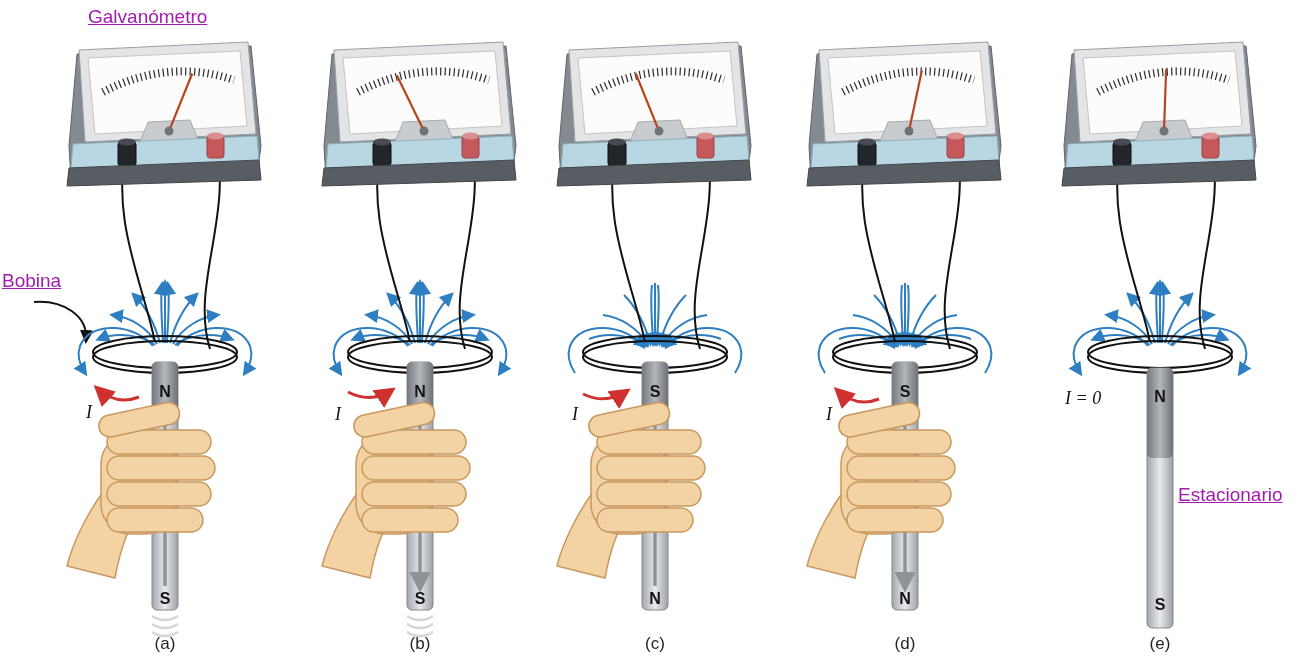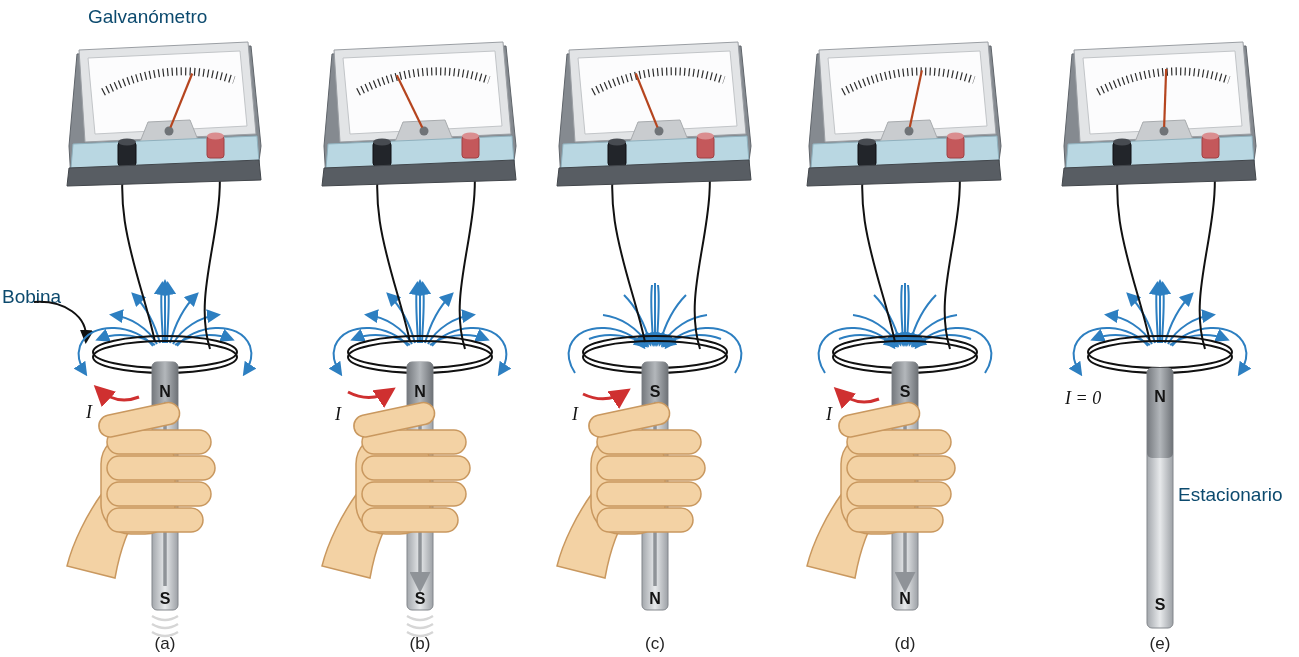--- a/index.html
+++ b/index.html
@@ -1,20 +1,20 @@
 <!DOCTYPE html>
 <html><head>
 <meta charset="utf-8">
 <style>
   html,body{margin:0;padding:0;background:#fff;}
   .stage{position:relative;width:1299px;height:657px;background:#ffffff;
          font-family:"Liberation Sans",sans-serif;overflow:hidden;}
   .panel{position:absolute;top:0;width:250px;height:657px;}
   .panel svg{position:absolute;top:0;left:0;}
-  .global-label{position:absolute;color:#0c4a6e;font-size:19px;white-space:nowrap;}
+  .global-label{position:absolute;color:#a21caf;font-size:19px;white-space:nowrap;text-decoration:underline;}
   .pole{font:bold 16px "Liberation Sans",sans-serif;fill:#141414;text-anchor:middle;}
   .ilabel{font:italic 18px "Liberation Serif",serif;fill:#141414;}
   .plabel{font:17px "Liberation Sans",sans-serif;fill:#242424;text-anchor:middle;}
 </style>
 </head>
 <body>
 
 <div class="stage">
 
   <svg width="0" height="0" style="position:absolute" aria-hidden="true">
@@ -105,21 +105,21 @@
 
       <g id="ripples" fill="none" stroke="#d6d6d6" stroke-width="2.5">
         <path d="M-13,0 Q0,8 13,0"></path>
         <path d="M-13,8 Q0,16 13,8"></path>
         <path d="M-13,16 Q0,24 13,16"></path>
       </g>
     </defs>
   </svg>
 
   <div class="global-label" style="left:88px;top:6px;">Galvanómetro</div>
-  <div class="global-label" style="left:2px;top:286px;">Bobina</div>
+  <div class="global-label" style="left:2px;top:270px;">Bobina</div>
   <svg width="70" height="58" style="position:absolute;left:28px;top:296px;">
     <path d="M6,6 C36,4 60,20 58,44" fill="none" stroke="#111" stroke-width="2" marker-end="url(#arrBlack)"></path>
   </svg>
   <div class="global-label" style="left:1178px;top:484px;">Estacionario</div>
 
   <div class="panel" style="left:40px;">
     <svg width="250" height="657" viewBox="0 0 250 657">
       <g transform="translate(125,347)">
           <use href="#fieldOut"></use>
         </g>

